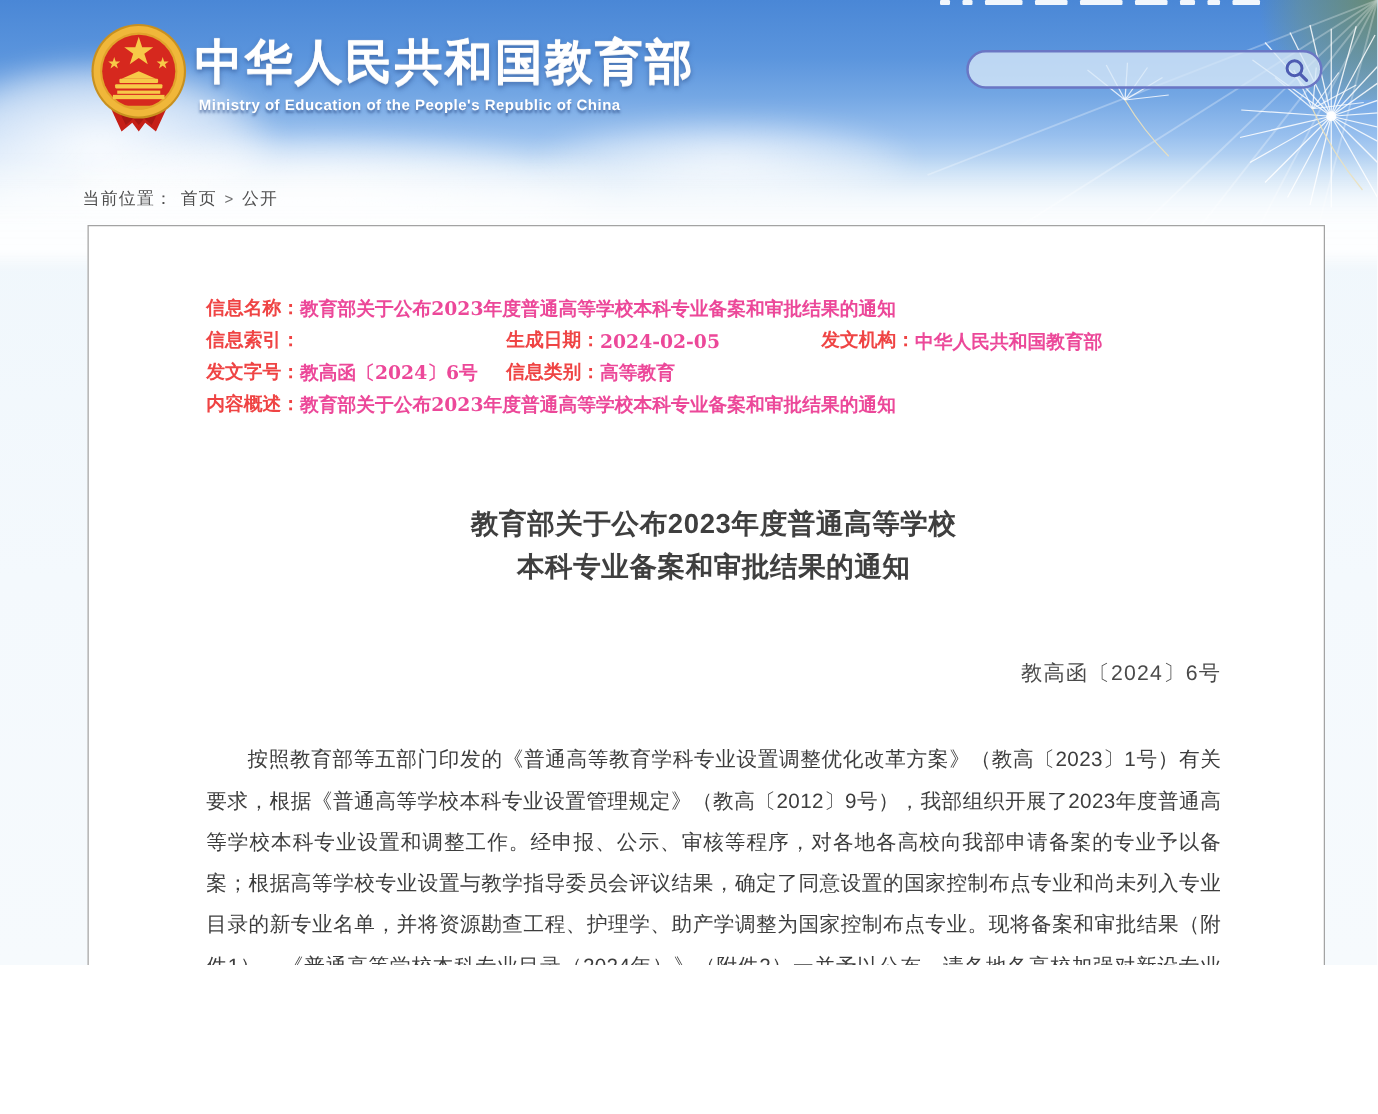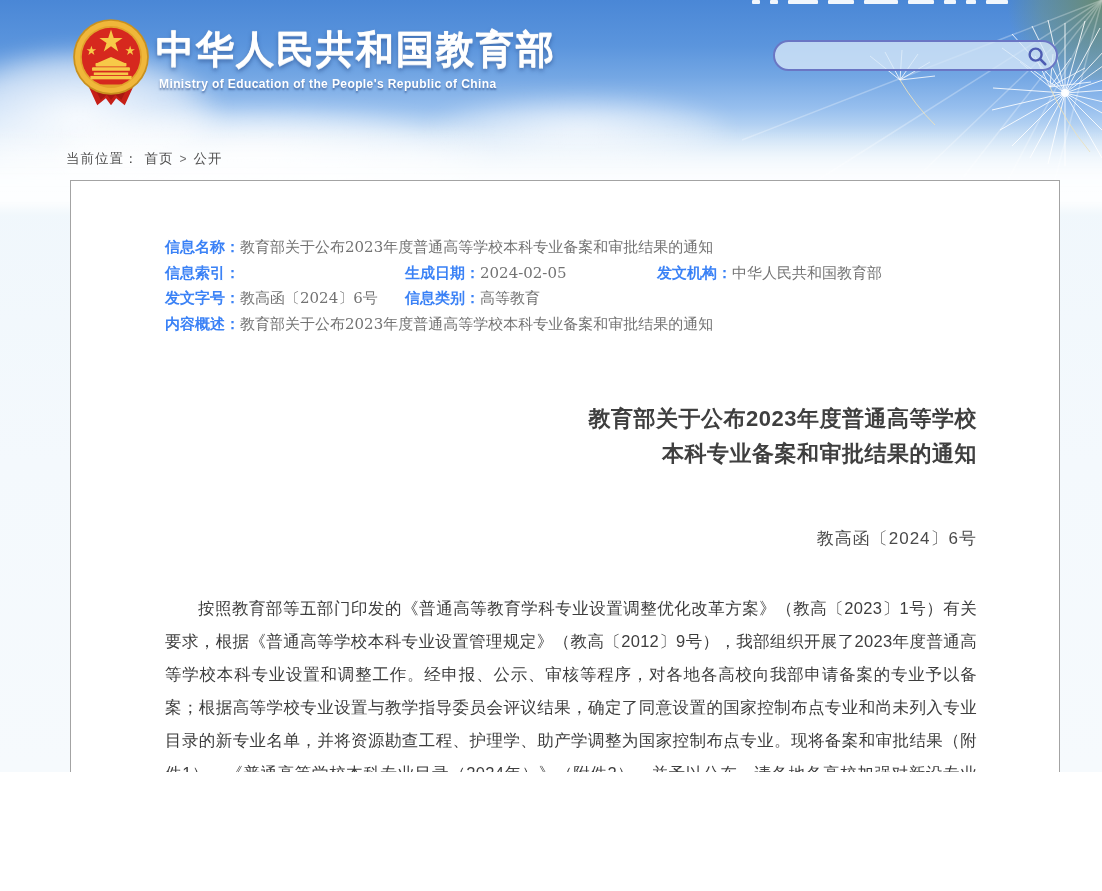--- a/index.html
+++ b/index.html
@@ -72,30 +72,30 @@
   
   .panel {
     position:absolute; left:70px; top:180px; width:990px; height:760px;
     background:#ffffff; border:1px solid #a3a3a3;
     padding:54px 82px 0 94px;
   }
 
   .meta-block { font-size:15px; line-height:25.5px; color:#3a3a3a; }
   .meta-row { display:flex; margin-bottom:0; }
   .meta-label {
-    font-weight:bold; color:#3b82f6; white-space:nowrap;
-    font-family:Liberation Serif, serif; flex:0 0 auto;
-  }
-  .meta-value { font-family:"DejaVu Serif","Liberation Serif",serif; color:#737373; }
+    font-weight:bold; color:#ef4444; white-space:nowrap;
+    font-family:Liberation Mono, monospace; flex:0 0 auto;
+  }
+  .meta-value { font-family:"DejaVu Serif","Liberation Serif",serif; color:#ec4899;font-weight:bold; }
   .meta-col { display:flex;text-align:right; }
   .meta-col.w1 { width:240px; }
   .meta-col.w2 { width:252px; }
 
   .doc-title {
-    margin-top:64px; text-align:right;
+    margin-top:64px; text-align:center;
     font-size:22px; font-weight:bold; color:#3f3f3f; line-height:35px;
     letter-spacing:.5px;
   }
   .doc-number {
     margin-top:56px; text-align:right;
     font-size:17px; color:#4a4a4a; letter-spacing:1px;
   }
   .doc-body { margin-top:42px; font-size:16.5px; color:#3d3d3d; line-height:33px; text-align:justify; letter-spacing:.3px; }
   .doc-body .para { text-indent:2em; margin-top:29px; }
 </style>

